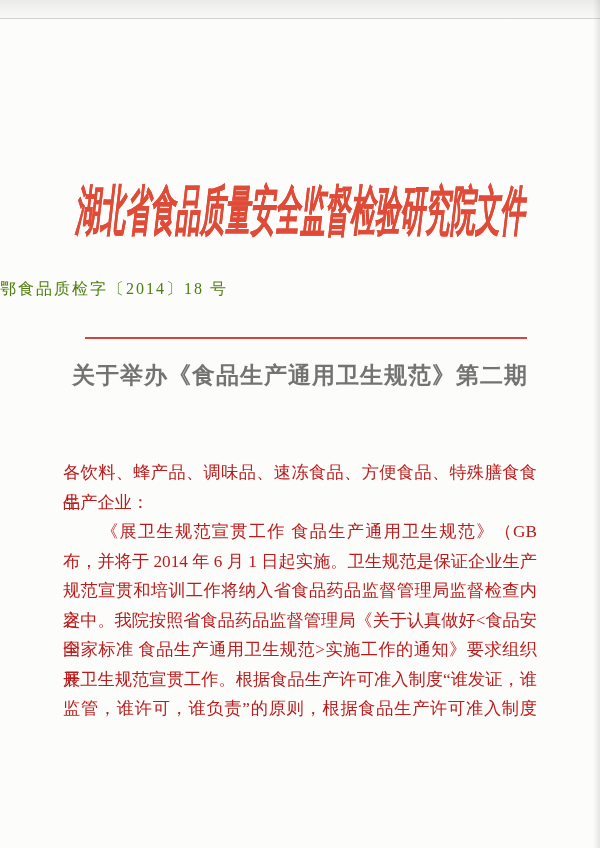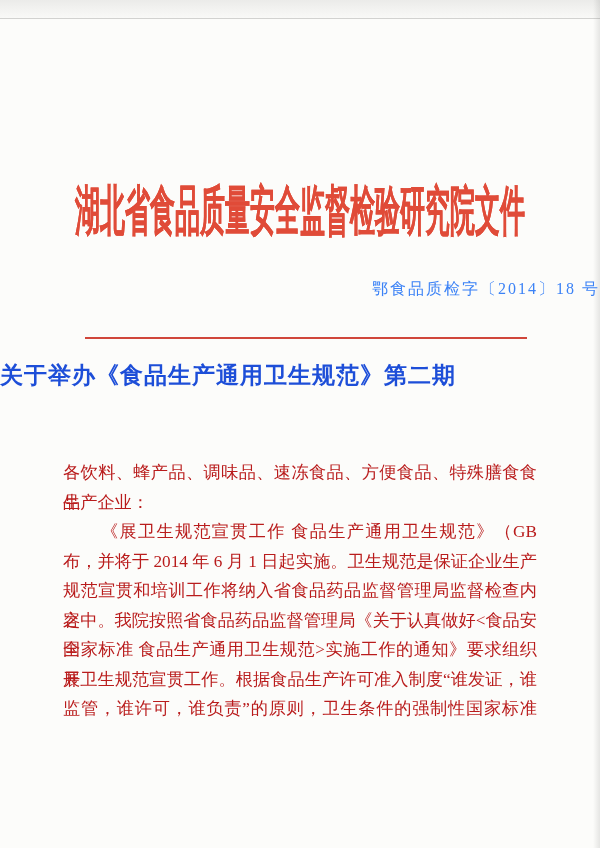--- a/index.html
+++ b/index.html
@@ -30,60 +30,62 @@
     background: linear-gradient(to right, rgba(110,110,108,0) 0%, rgba(110,110,108,0.16) 100%);
   }
   
   .agency-header {
     position: absolute;
     top: 183px; left: 0; right: 0;
     height: 54px;
     display: flex;
     align-items: center;
     justify-content: center;
+    font-style: italic;
   }
   .agency-header span {
     display: inline-block;
     font-size: 25px;
     font-weight: bold;
     line-height: 25px;
     white-space: nowrap;
     color: var(--header-red, #e04b38);
     transform: scale(1, 2.15);
     transform-origin: center center;
     text-shadow: 0 0 0.4px var(--header-red, #e04b38);
   }
   
   .doc-number {
     position: absolute;
     top: 279px; left: 0; right: 0;
-    text-align: right;
+    text-align: left;
     font-size: 16px;
     letter-spacing: 2px;
-    color: #3b82f6;
+    color: #4d7c0f;
   }
   
   .red-rule {
     position: absolute;
     top: 337px;
     left: 85px;
     width: 442px;
     height: 2px;
     background: var(--rule-red, #d0463a);
   }
   
   .notice-title {
     position: absolute;
     top: 359px; left: 0; right: 0;
     margin: 0;
+    text-align: center;
     font-size: 23px;
     font-weight: bold;
     line-height: 33.5px;
     letter-spacing: 1px;
-    color: #1d4ed8;
+    color: #737373;
   }
   .notice-title span { display: block; }
   
   .doc-body {
     position: absolute;
     top: 458px;
     left: 63px;
     width: 474px;
     font-size: 17.2px;
     line-height: 29.5px;
@@ -126,16 +128,16 @@
 
   <div class="doc-body">
     <div class="line just">各饮料、蜂产品、调味品、速冻食品、方便食品、特殊膳食食品</div>
     <div class="line">生产企业：</div>
     <div class="line just indent">《展卫生规范宣贯工作 食品生产通用卫生规范》（GB</div>
     <div class="line just">布，并将于 2014 年 6 月 1 日起实施。卫生规范是保证企业生产</div>
     <div class="line just">规范宣贯和培训工作将纳入省食品药品监督管理局监督检查内容</div>
     <div class="line just">之中。我院按照省食品药品监督管理局《关于认真做好&lt;食品安全</div>
     <div class="line just">国家标准 食品生产通用卫生规范&gt;实施工作的通知》要求组织开</div>
     <div class="line just">展卫生规范宣贯工作。根据食品生产许可准入制度“谁发证，谁</div>
-    <div class="line just">监管，谁许可，谁负责”的原则，卫生条件的强制性国家标准</div>
+    <div class="line just">监管，谁许可，谁负责”的原则，根据食品生产许可准入制度</div>
   </div>
 
 </div>
 
 </body></html>

